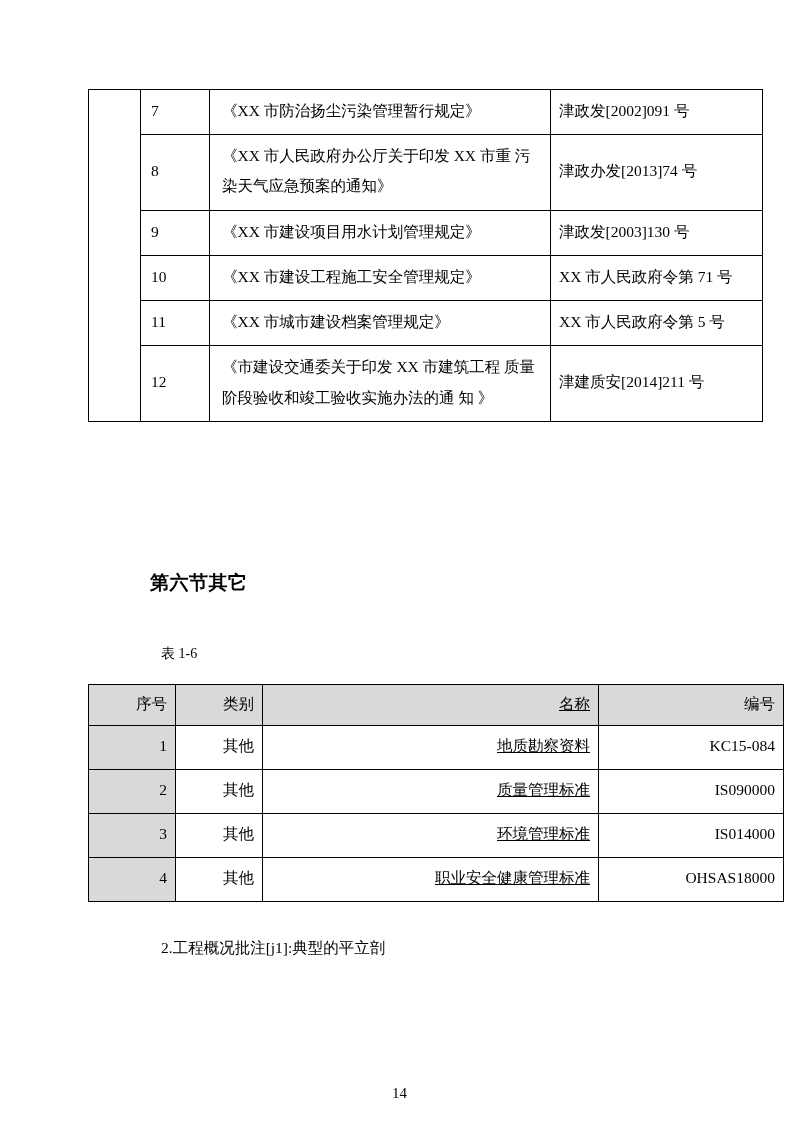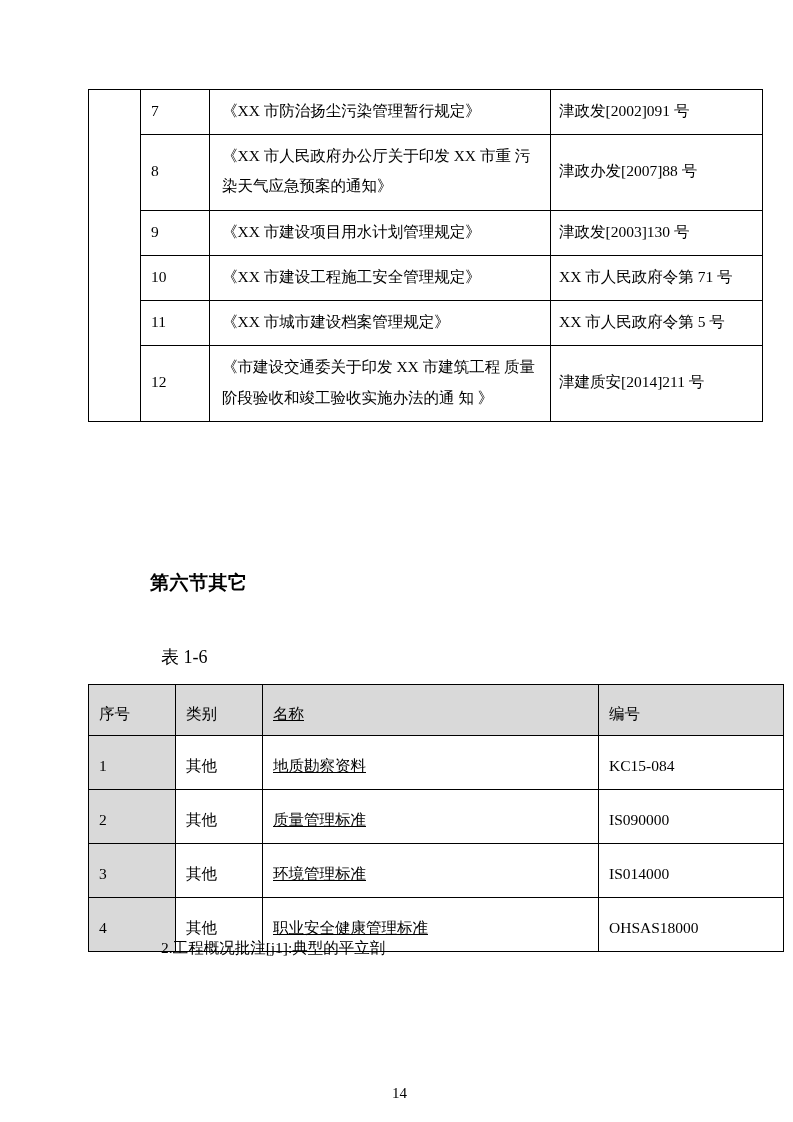--- a/index.html
+++ b/index.html
@@ -71,40 +71,40 @@
     font-weight: bold;
     letter-spacing: 0.5px;
     font-family: "DejaVu Sans", "Liberation Sans", sans-serif;
   }
 
   
   .table-caption {
     position: absolute;
     left: 161px;
     top: 645px;
-    font-size: 18px;
+    font-size: 14px;
   }
 
   
   .tbl-other {
     position: absolute;
     left: 88px;
     top: 684px;
     width: 619px;
     border-collapse: collapse;
     table-layout: fixed;
   }
   .tbl-other td, .tbl-other th {
     border: 1px solid #000000;
     font-size: 15.5px;
     line-height: 1.35;
-    text-align: left;
+    text-align: right;
     vertical-align: middle;
     font-weight: normal;
-    padding: 19px 8px 10px 10px;
+    padding: 9px 8px 10px 10px;
   }
   .tbl-other .c-seq   { width: 68px; }
   .tbl-other .c-type  { width: 68px; }
   .tbl-other .c-name  { width: 317px; text-decoration: underline; }
   .tbl-other .c-code  { width: 166px; }
 
   .tbl-other thead th { background: #d9d9d9; }
   .tbl-other tbody td.seq-cell { background: #d9d9d9; }
   .tbl-other tbody tr td { height: 24px; }
 
@@ -137,21 +137,21 @@
     <tbody>
       <tr>
         <td class="spacer-col" rowspan="6"></td>
         <td class="num-col">7</td>
         <td class="name-col">《XX 市防治扬尘污染管理暂行规定》</td>
         <td class="code-col">津政发[2002]091 号</td>
       </tr>
       <tr>
         <td class="num-col">8</td>
         <td class="name-col">《XX 市人民政府办公厅关于印发 XX 市重 污染天气应急预案的通知》</td>
-        <td class="code-col">津政办发[2007]88 号</td>
+        <td class="code-col">津政办发[2013]74 号</td>
       </tr>
       <tr>
         <td class="num-col">9</td>
         <td class="name-col">《XX 市建设项目用水计划管理规定》</td>
         <td class="code-col">津政发[2003]130 号</td>
       </tr>
       <tr>
         <td class="num-col">10</td>
         <td class="name-col">《XX 市建设工程施工安全管理规定》</td>
         <td class="code-col">XX 市人民政府令第 71 号</td>

